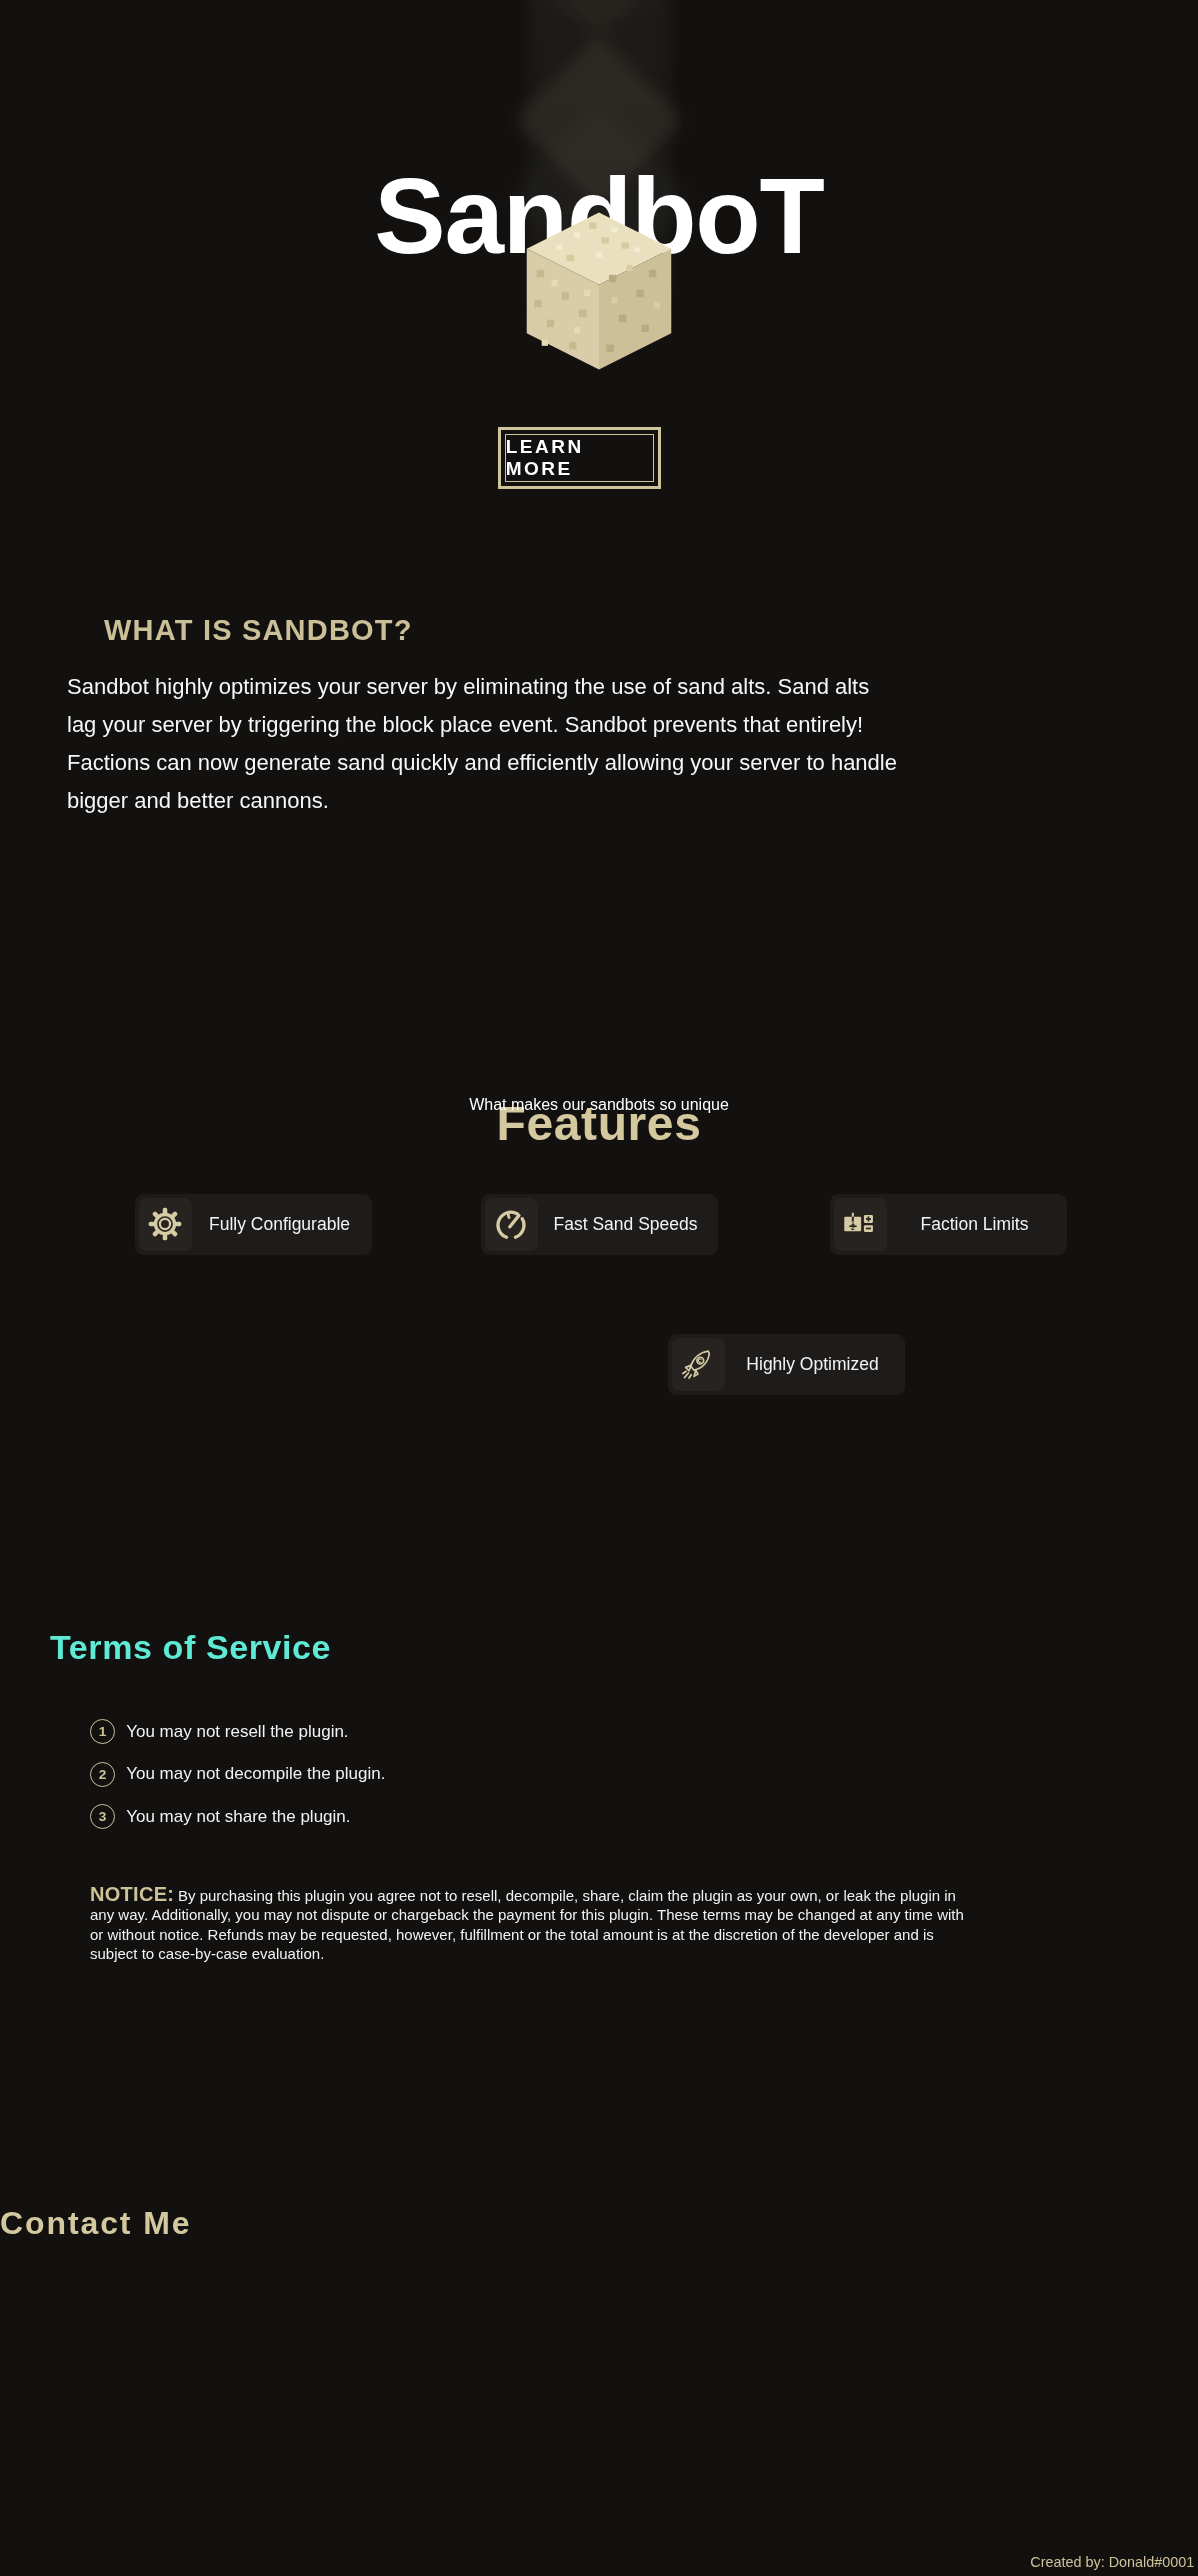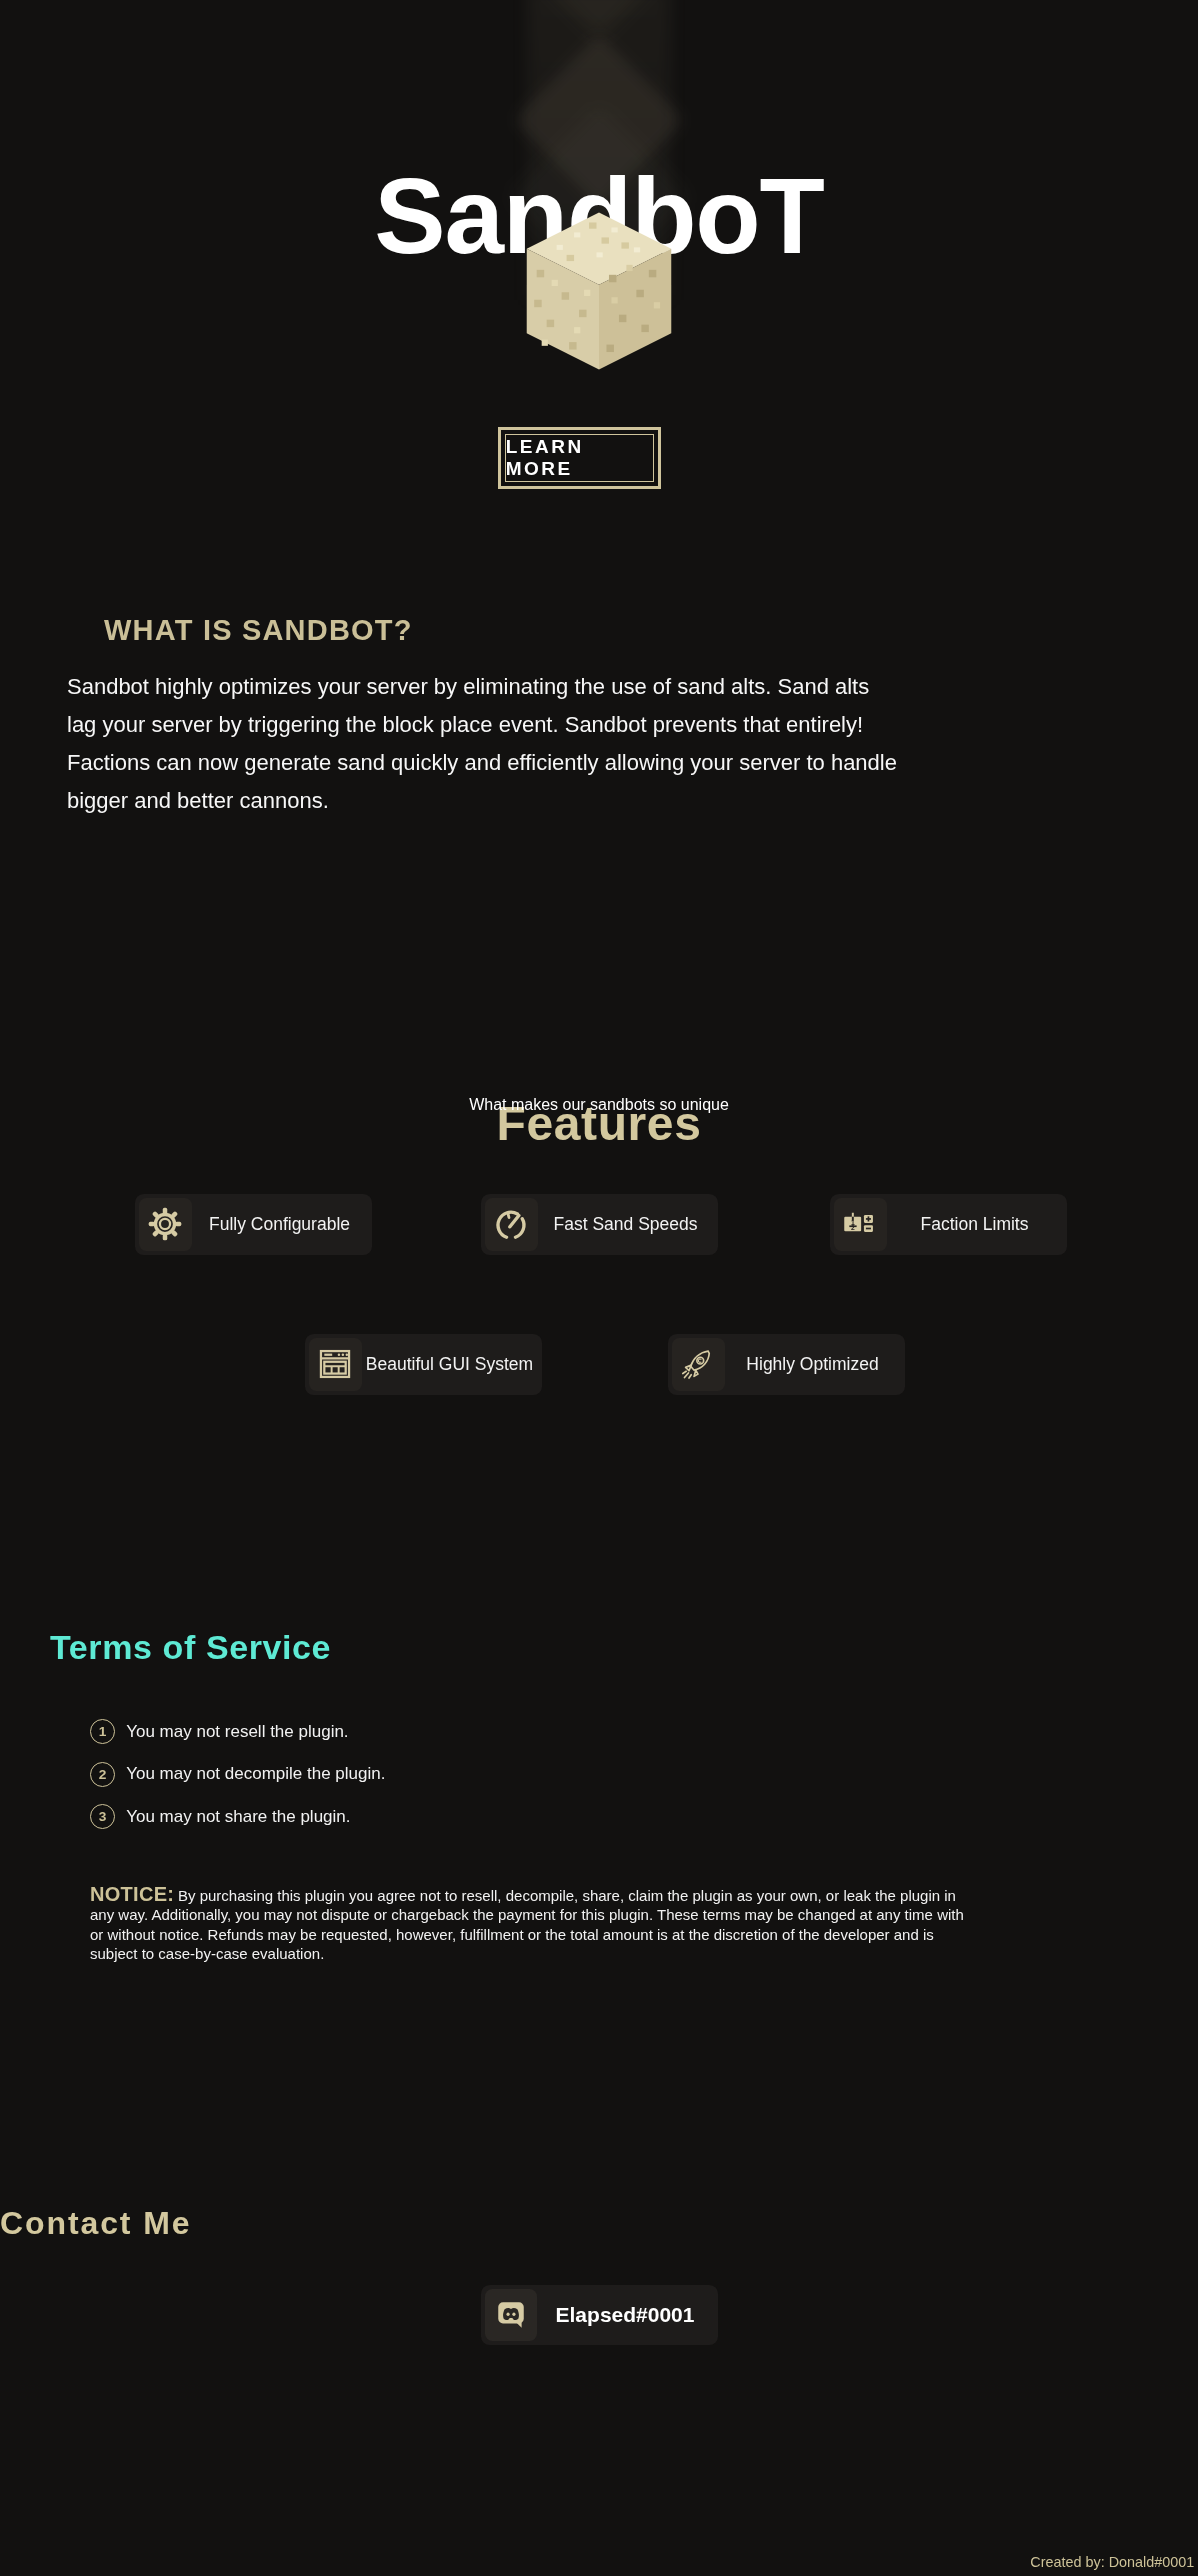--- a/index.html
+++ b/index.html
@@ -199,37 +199,20 @@
         <rect x="39" y="16" width="16" height="14" rx="2" fill="#d6cba4"></rect>
         <rect x="45.5" y="18.5" width="3" height="9" fill="#262320"></rect>
         <rect x="42.5" y="21.5" width="9" height="3" fill="#262320"></rect>
         <rect x="39" y="34" width="16" height="12" rx="2" fill="#d6cba4"></rect>
         <rect x="42.5" y="38.5" width="9" height="3" fill="#262320"></rect>
       </svg>
     </div>
     <div class="card-label">Faction Limits</div>
   </div>
 
-  <div class="card c4">
-    <div class="card-icon-box">
-      <svg class="ico" width="36" height="36" viewBox="0 0 64 64">
-        <rect x="7" y="9" width="50" height="46" fill="none" stroke="#d6cba4" stroke-width="4"></rect>
-        <line x1="7" y1="22" x2="57" y2="22" stroke="#d6cba4" stroke-width="4"></line>
-        <line x1="13" y1="15.5" x2="27" y2="15.5" stroke="#d6cba4" stroke-width="4"></line>
-        <circle cx="39" cy="15.5" r="2.2" fill="#d6cba4"></circle>
-        <circle cx="46" cy="15.5" r="2.2" fill="#d6cba4"></circle>
-        <circle cx="53" cy="15.5" r="2.2" fill="#d6cba4"></circle>
-        <rect x="13" y="28" width="38" height="21" fill="none" stroke="#d6cba4" stroke-width="4"></rect>
-        <line x1="13" y1="36" x2="51" y2="36" stroke="#d6cba4" stroke-width="3.5"></line>
-        <line x1="26" y1="36" x2="26" y2="49" stroke="#d6cba4" stroke-width="3.5"></line>
-        <line x1="38.5" y1="36" x2="38.5" y2="49" stroke="#d6cba4" stroke-width="3.5"></line>
-      </svg>
-    </div>
-    <div class="card-label">Beautiful GUI System</div>
-  </div>
 
   <div class="card c5">
     <div class="card-icon-box">
       <svg class="ico" width="36" height="36" viewBox="0 0 64 64">
         <path d="M50 9 C36 11 24 21 19 36 L25 43 C40 40 51 28 52 13 Z" fill="none" stroke="#d6cba4" stroke-width="3"></path>
         <circle cx="36" cy="26" r="6" fill="none" stroke="#d6cba4" stroke-width="3"></circle>
         <path d="M38 24 a3 3 0 1 0 0 4" fill="none" stroke="#d6cba4" stroke-width="2"></path>
         <path d="M20 34 L10 38 L16 44 Z" fill="none" stroke="#d6cba4" stroke-width="3" stroke-linejoin="round"></path>
         <path d="M28 43 L25 54 L32 50 Z" fill="none" stroke="#d6cba4" stroke-width="3" stroke-linejoin="round"></path>
         <line x1="15" y1="48" x2="8" y2="56" stroke="#d6cba4" stroke-width="3" stroke-linecap="round"></line>
@@ -254,29 +237,17 @@
     <div class="rule">
       <div class="rule-num">3</div>
       <div class="rule-text">You may not share the plugin.</div>
     </div>
   </div>
 
   <p class="notice"><span class="notice-label">NOTICE:</span><span>By purchasing this plugin you agree not to resell, decompile, share, claim the plugin as your own, or leak the plugin in any way. Additionally, you may not dispute or chargeback the payment for this plugin. These terms may be changed at any time with or without notice. Refunds may be requested, however, fulfillment or the total amount is at the discretion of the developer and is subject to case-by-case evaluation.</span></p>
 
   <h2 class="contact-heading">Contact Me</h2>
 
-  <div class="discord-card">
-    <div class="discord-icon-box">
-      <svg class="ico" width="34" height="34" viewBox="0 0 64 64">
-        <rect x="8" y="8" width="48" height="40" rx="9" fill="#d6cba4"></rect>
-        <polygon points="40,44 52,56 52,40" fill="#d6cba4"></polygon>
-        <path d="M20 21 C24.5 18.5 28.5 18.5 32 20.5 C35.5 18.5 39.5 18.5 44 21 C47 27 47.8 33.5 46 38.5 C43 41.5 39 42.5 36.5 40.5 L34.5 37.5 L29.5 37.5 L27.5 40.5 C25 42.5 21 41.5 18 38.5 C16.2 33.5 17 27 20 21 Z" fill="#2a2724"></path>
-        <ellipse cx="26.5" cy="30.5" rx="3" ry="3.4" fill="#d6cba4"></ellipse>
-        <ellipse cx="37.5" cy="30.5" rx="3" ry="3.4" fill="#d6cba4"></ellipse>
-      </svg>
-    </div>
-    <div class="discord-label">Elapsed#0001</div>
-  </div>
 
   <div class="footer-credit">Created by: Donald#0001</div>
 
 </div>
 
 
 </body></html>

